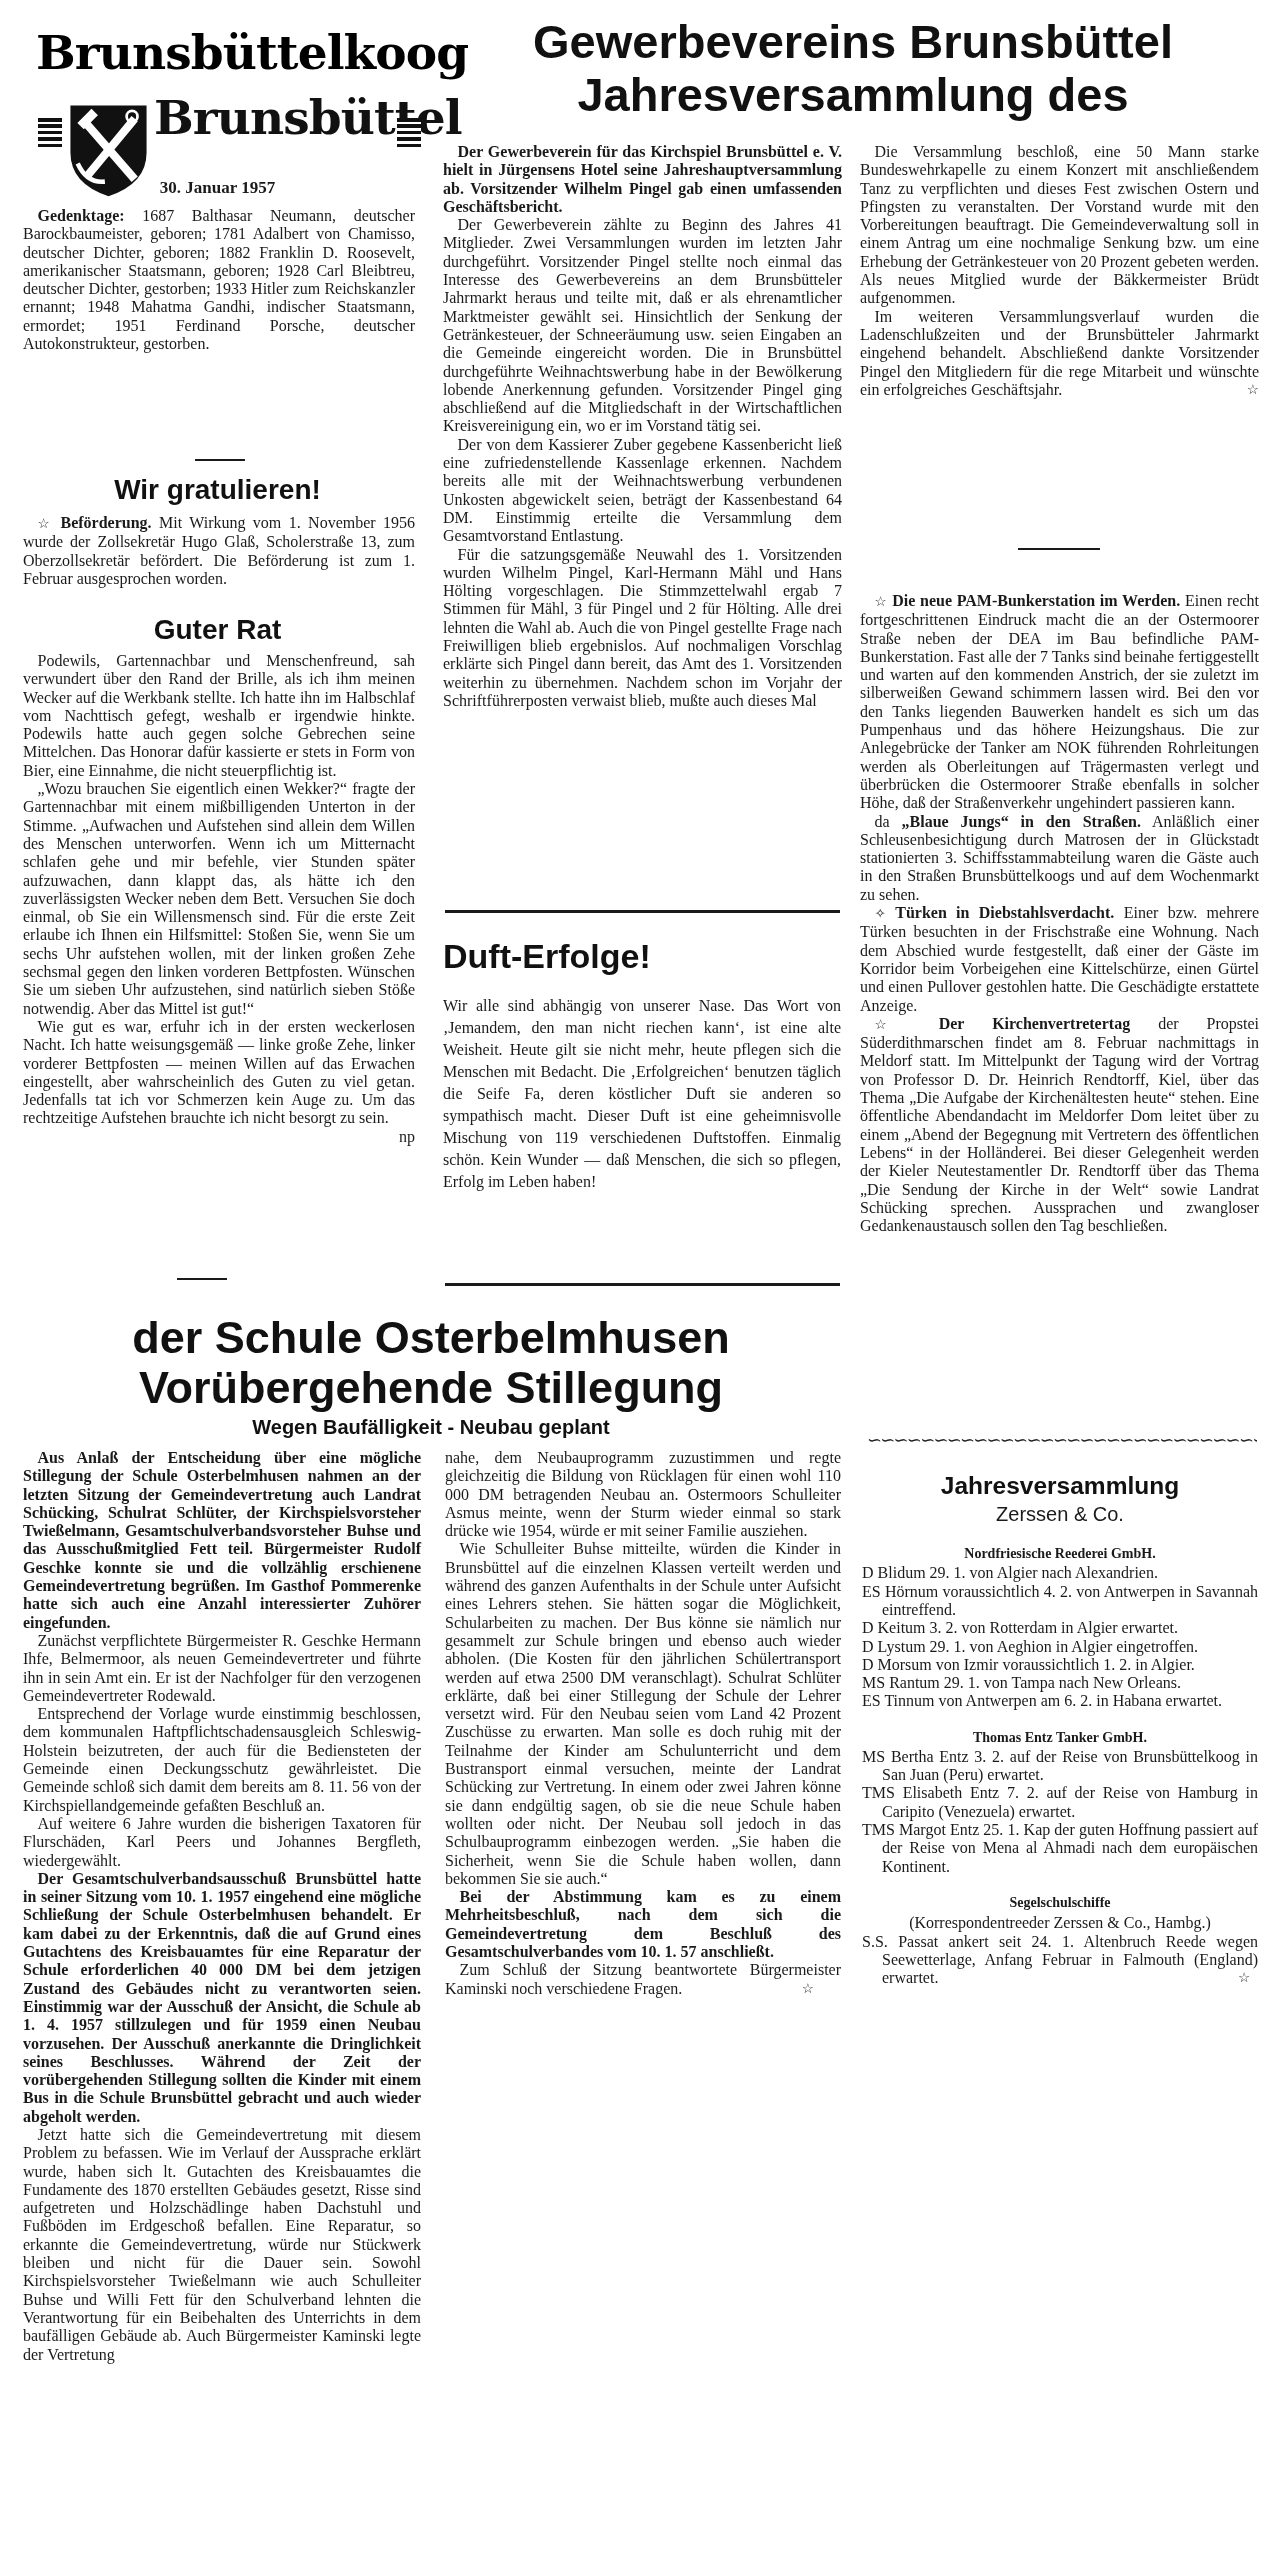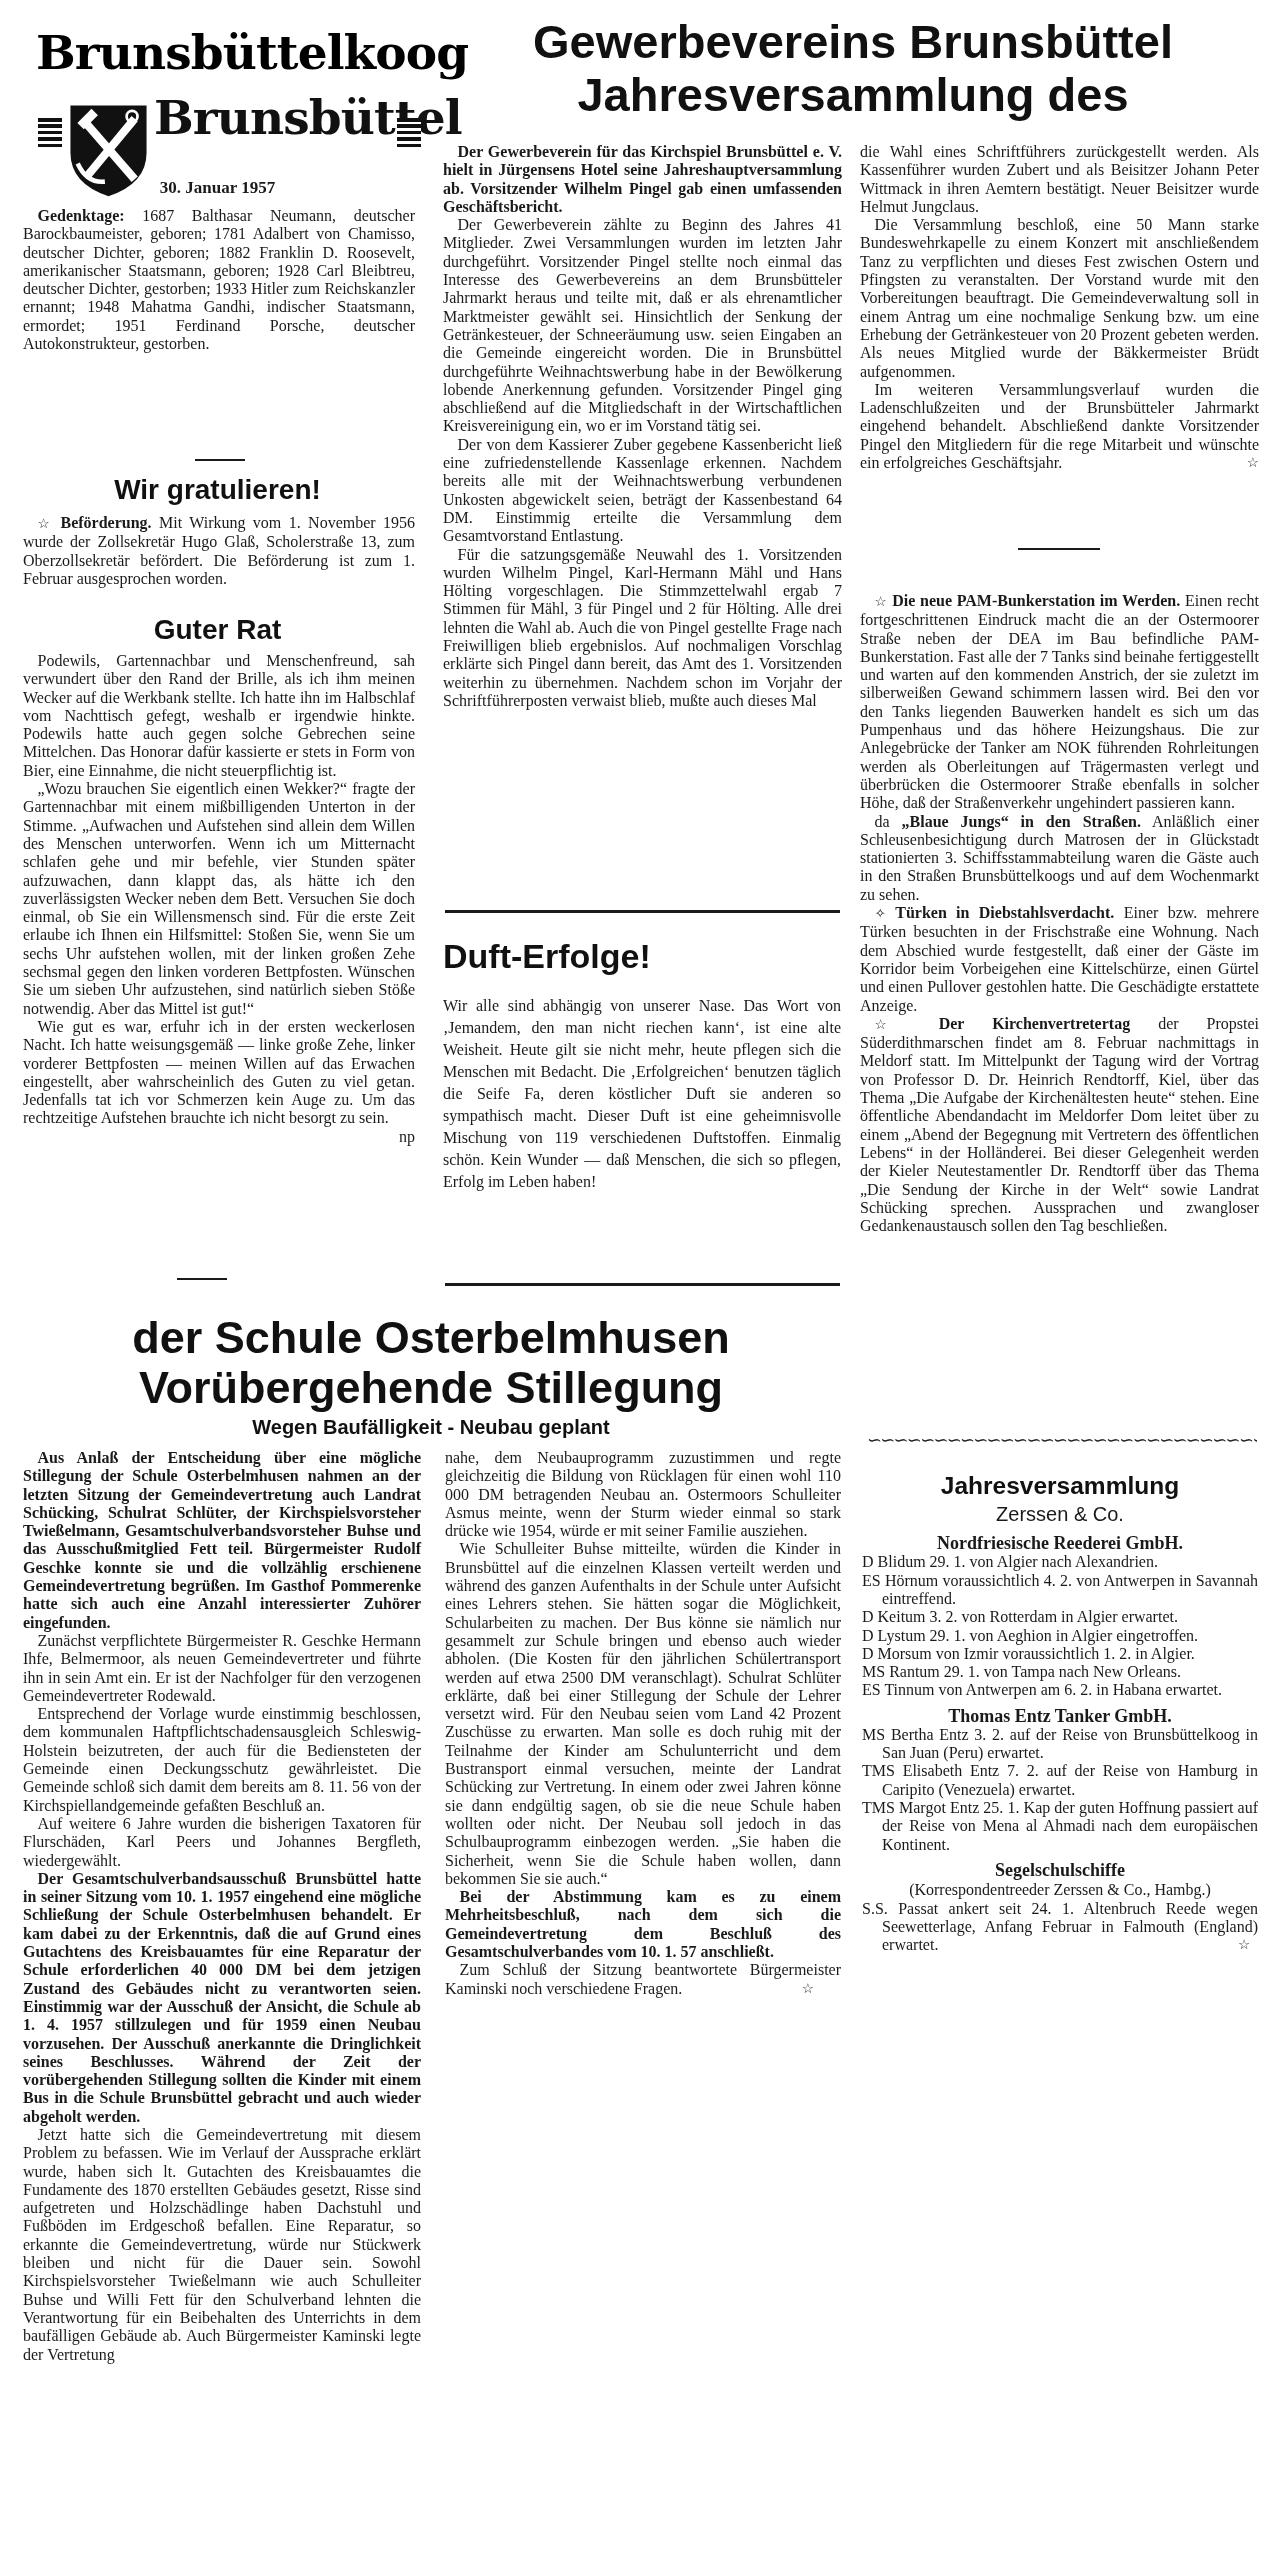--- a/index.html
+++ b/index.html
@@ -21,21 +21,21 @@
   .mast-top { position: absolute; left: 18px; top: 9px; font-family: "DejaVu Serif", serif; font-weight: bold;
               font-size: 47px; letter-spacing: -0.9px; color: #000000; }
   .mast-bot { position: absolute; left: 136px; top: 74px; font-family: "DejaVu Serif", serif; font-weight: bold;
               font-size: 47px; letter-spacing: -0.9px; color: #111; }
   .banner-l, .banner-r { position: absolute; top: 102px; width: 23.6px; height: 31px;
               background: repeating-linear-gradient(#111 0 3.6px, #fff 3.6px 6.4px); }
   .banner-l { left: 20px; } .banner-r { left: 379px; }
   .shield { position: absolute; left: 47px; top: 84px; width: 87px; height: 98px; }
   .date { font-weight: bold; font-size: 17px; text-align: center; }
   .ship-line { font-size: 16px; line-height: 18.3px; padding-left: 20px; text-indent: -20px; text-align: justify; }
-  .ship-head { font-weight: bold; text-align: center; font-size: 18px; line-height: 20px; margin-top: 6px; }
+  .ship-head { font-weight: bold; text-align: center; font-size: 14px; line-height: 20px; margin-top: 17px; }
   .wave { font-size: 18px; letter-spacing: -1.8px; overflow: hidden; white-space: nowrap; color: #222; }
 </style>
 </head>
 <body>
 
 <div class="abs" id="masthead">
   <div class="mast-top">Brunsbüttelkoog</div>
   <div class="banner-l"></div>
   <svg class="shield" viewBox="0 0 96 108">
     <path d="M6 6 L90 6 L90 58 Q90 92 48 106 Q6 92 6 58 Z" fill="#111"></path>
@@ -75,21 +75,20 @@
   <div>Gewerbevereins Brunsbüttel</div>
   <div>Jahresversammlung des</div>
 </div>
 <div class="abs txt" style="left:443px; top:143px; width:399px;">
   <p class="b">Der Gewerbeverein für das Kirchspiel Brunsbüttel e. V. hielt in Jürgensens Hotel seine Jahreshauptversammlung ab. Vorsitzender Wilhelm Pingel gab einen umfassenden Geschäftsbericht.</p>
   <p>Der Gewerbeverein zählte zu Beginn des Jahres 41 Mitglieder. Zwei Versammlungen wurden im letzten Jahr durchgeführt. Vorsitzender Pingel stellte noch einmal das Interesse des Gewerbevereins an dem Brunsbütteler Jahrmarkt heraus und teilte mit, daß er als ehrenamtlicher Marktmeister gewählt sei. Hinsichtlich der Senkung der Getränkesteuer, der Schneeräumung usw. seien Eingaben an die Gemeinde eingereicht worden. Die in Brunsbüttel durchgeführte Weihnachtswerbung habe in der Bewölkerung lobende Anerkennung gefunden. Vorsitzender Pingel ging abschließend auf die Mitgliedschaft in der Wirtschaftlichen Kreisvereinigung ein, wo er im Vorstand tätig sei.</p>
   <p>Der von dem Kassierer Zuber gegebene Kassenbericht ließ eine zufriedenstellende Kassenlage erkennen. Nachdem bereits alle mit der Weihnachtswerbung verbundenen Unkosten abgewickelt seien, beträgt der Kassenbestand 64 DM. Einstimmig erteilte die Versammlung dem Gesamtvorstand Entlastung.</p>
   <p>Für die satzungsgemäße Neuwahl des 1. Vorsitzenden wurden Wilhelm Pingel, Karl-Hermann Mähl und Hans Hölting vorgeschlagen. Die Stimmzettelwahl ergab 7 Stimmen für Mähl, 3 für Pingel und 2 für Hölting. Alle drei lehnten die Wahl ab. Auch die von Pingel gestellte Frage nach Freiwilligen blieb ergebnislos. Auf nochmaligen Vorschlag erklärte sich Pingel dann bereit, das Amt des 1. Vorsitzenden weiterhin zu übernehmen. Nachdem schon im Vorjahr der Schriftführerposten verwaist blieb, mußte auch dieses Mal</p>
 </div>
 <div class="abs txt" style="left:860px; top:143px; width:399px;">
-  <p class="noind">die Wahl eines Schriftführers zurückgestellt werden. Als Kassenführer wurden Zubert und als Beisitzer Johann Peter Wittmack in ihren Aemtern bestätigt. Neuer Beisitzer wurde Helmut Jungclaus.</p>
   <p>Die Versammlung beschloß, eine 50 Mann starke Bundeswehrkapelle zu einem Konzert mit anschließendem Tanz zu verpflichten und dieses Fest zwischen Ostern und Pfingsten zu veranstalten. Der Vorstand wurde mit den Vorbereitungen beauftragt. Die Gemeindeverwaltung soll in einem Antrag um eine nochmalige Senkung bzw. um eine Erhebung der Getränkesteuer von 20 Prozent gebeten werden. Als neues Mitglied wurde der Bäkkermeister Brüdt aufgenommen.</p>
   <p><span>Im weiteren Versammlungsverlauf wurden die Ladenschlußzeiten und der Brunsbütteler Jahrmarkt eingehend behandelt. Abschließend dankte Vorsitzender Pingel den Mitgliedern für die rege Mitarbeit und wünschte ein erfolgreiches Geschäftsjahr.</span> <span class="star" style="float:right">☆</span></p>
 </div>
 <div class="rule thin" style="left:1018px; top:548px; width:82px;"></div>
 <div class="rule" style="left:445px; top:910px; width:395px;"></div>
 
 <div class="abs headline" style="left:443px; top:937px; font-size:34px; text-align:left;">Duft-Erfolge!</div>
 <div class="abs txt" style="left:443px; top:995px; width:398px; line-height:22px;">
   <p class="noind">Wir alle sind abhängig von unserer Nase. Das Wort von ‚Jemandem, den man nicht riechen kann‘, ist eine alte Weisheit. Heute gilt sie nicht mehr, heute pflegen sich die Menschen mit Bedacht. Die ‚Erfolgreichen‘ benutzen täglich die Seife Fa, deren köstlicher Duft sie anderen so sympathisch macht. Dieser Duft ist eine geheimnisvolle Mischung von 119 verschiedenen Duftstoffen. Einmalig schön. Kein Wunder — daß Menschen, die sich so pflegen, Erfolg im Leben haben!</p>
 </div>

